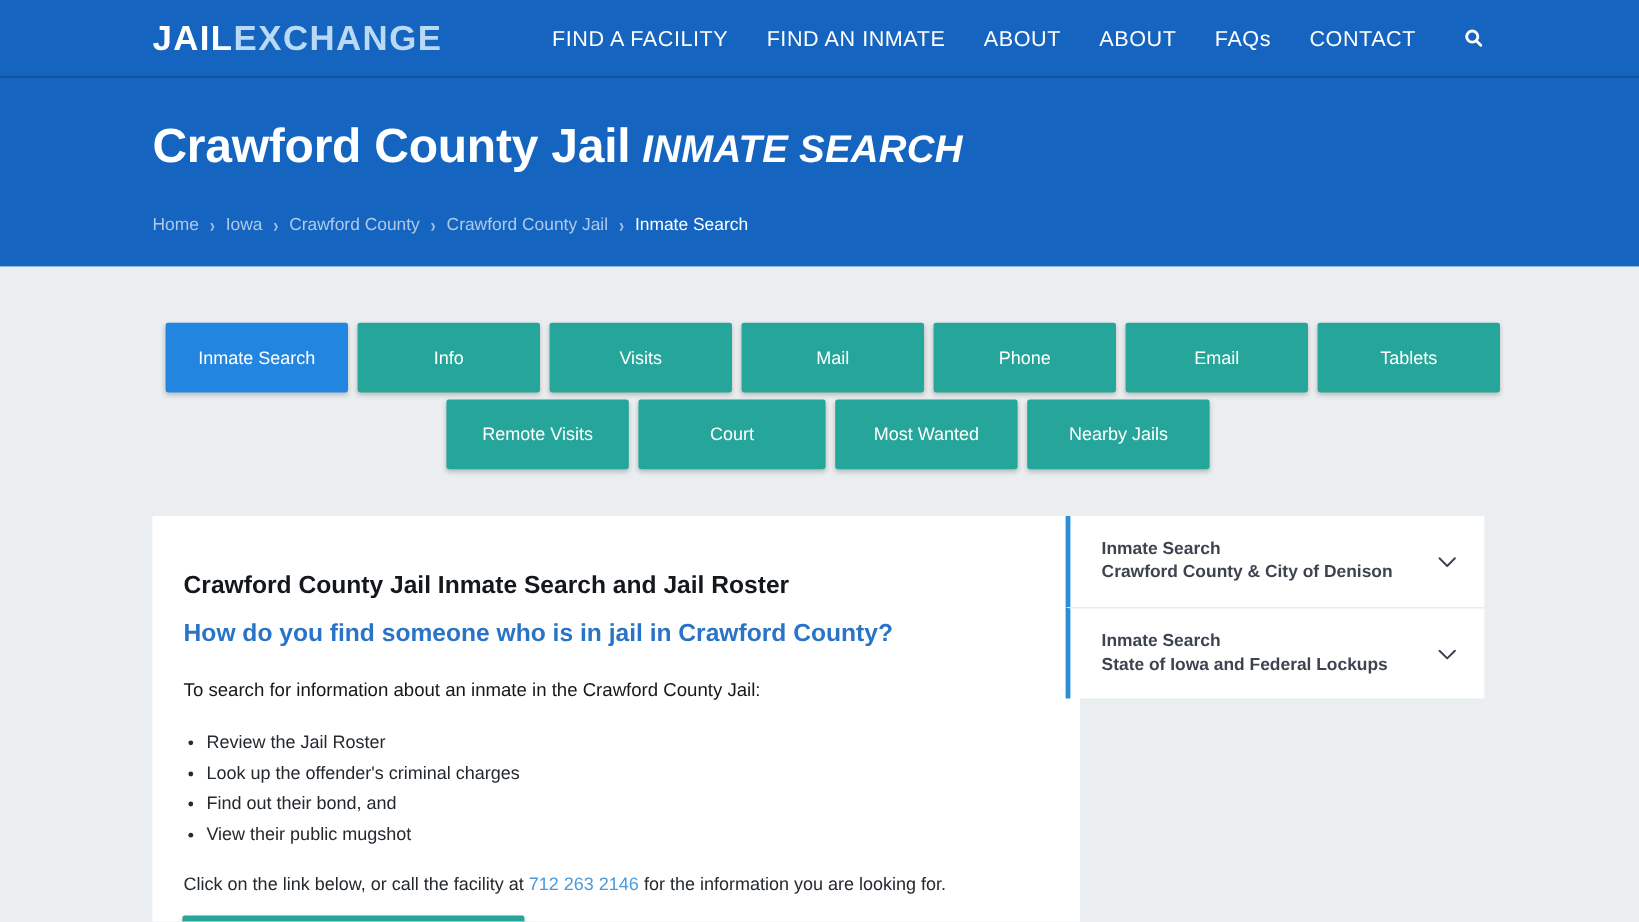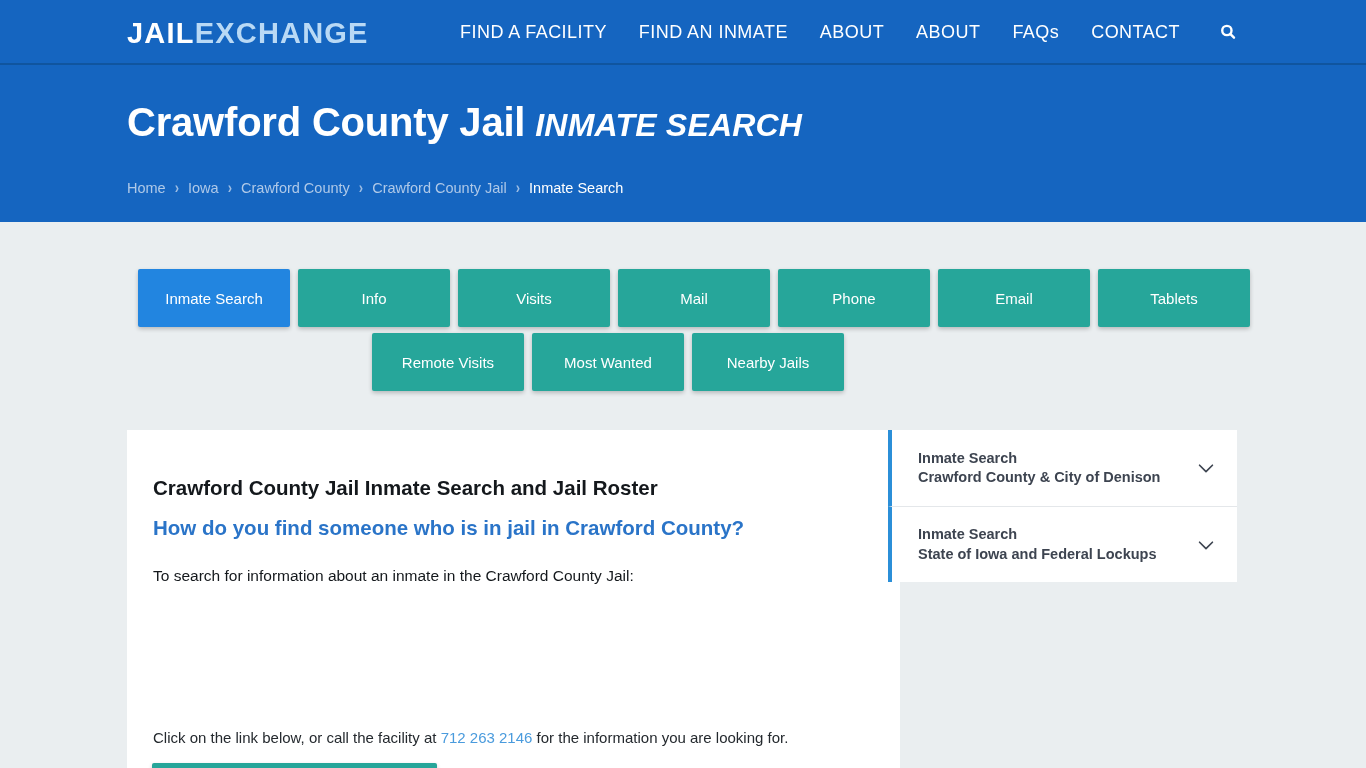--- a/index.html
+++ b/index.html
@@ -213,29 +213,36 @@
   <div class="tab-btn tab-w-152">Info</div>
   <div class="tab-btn tab-w-152">Visits</div>
   <div class="tab-btn tab-w-152">Mail</div>
   <div class="tab-btn tab-w-152">Phone</div>
   <div class="tab-btn tab-w-152">Email</div>
   <div class="tab-btn tab-w-152">Tablets</div>
 </div>
 
 <div class="tabs-row row2">
   <div class="tab-btn tab-w-152">Remote Visits</div>
+  <div class="tab-btn tab-w-156">Court</div>
   <div class="tab-btn tab-w-152">Most Wanted</div>
   <div class="tab-btn tab-w-152">Nearby Jails</div>
 </div>
 
 <div class="content-card">
   <div class="card-h1">Crawford County Jail Inmate Search and Jail Roster</div>
   <a class="card-h2">How do you find someone who is in jail in Crawford County?</a>
   <div class="card-lead">To search for information about an inmate in the Crawford County Jail:</div>
 
+  <ul class="card-list">
+    <li>Review the Jail Roster</li>
+    <li>Look up the offender's criminal charges</li>
+    <li>Find out their bond, and</li>
+    <li>View their public mugshot</li>
+  </ul>
 
   <div class="card-foot">
     <span>Click on the link below, or call the facility at </span><a class="phone-link">712 263 2146</a><span> for the information you are looking for.</span>
   </div>
 
   <div class="roster-btn"></div>
 </div>
 
 <div class="sidebar">
   <div class="acc-item">

